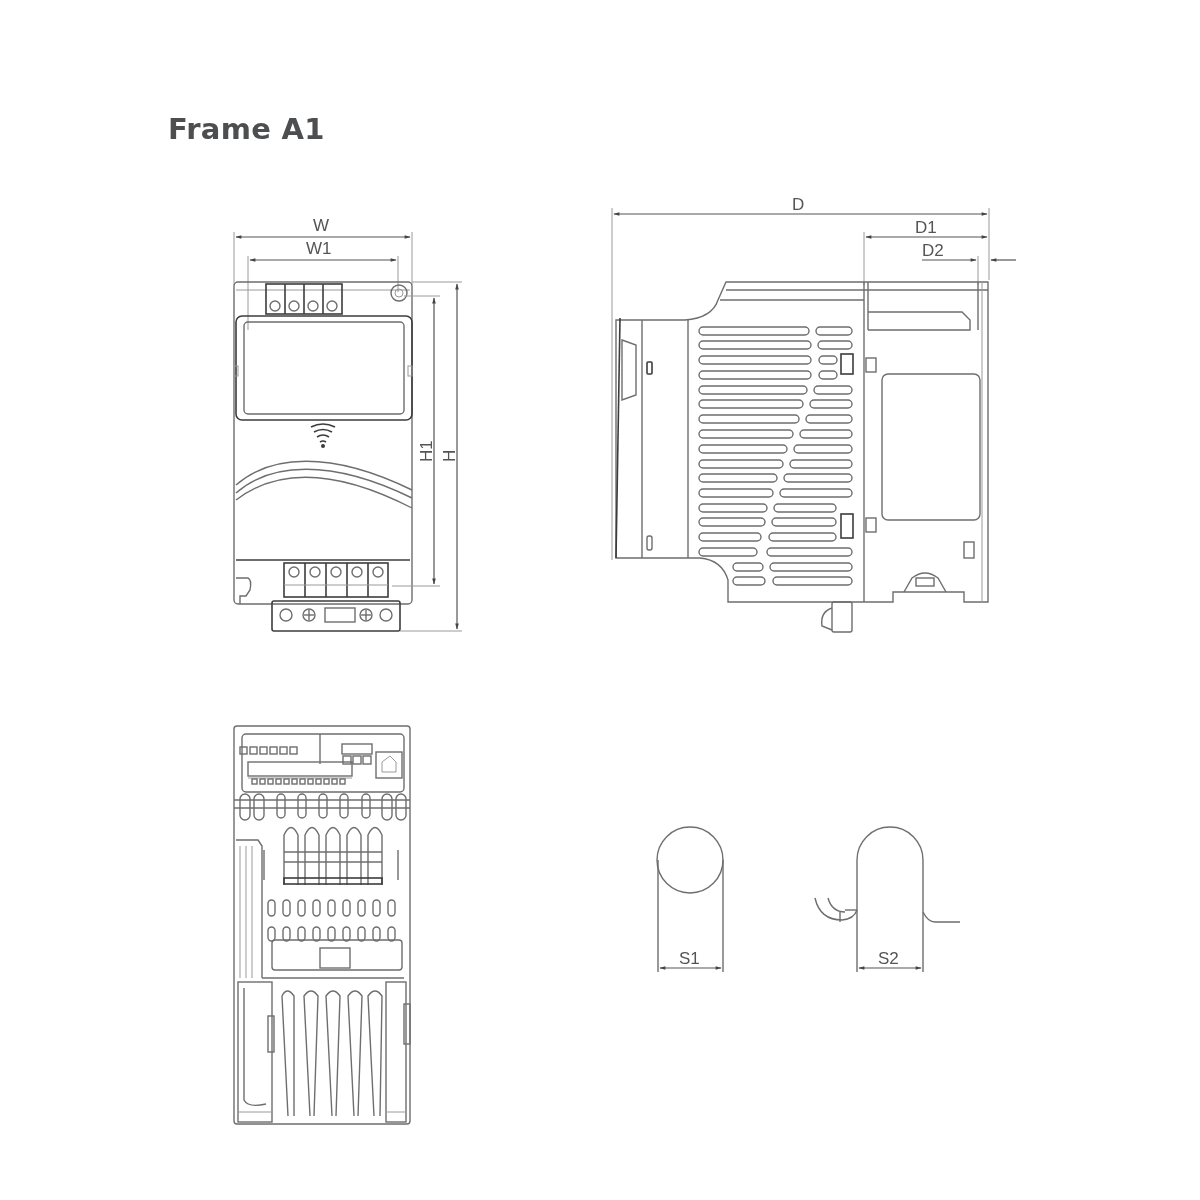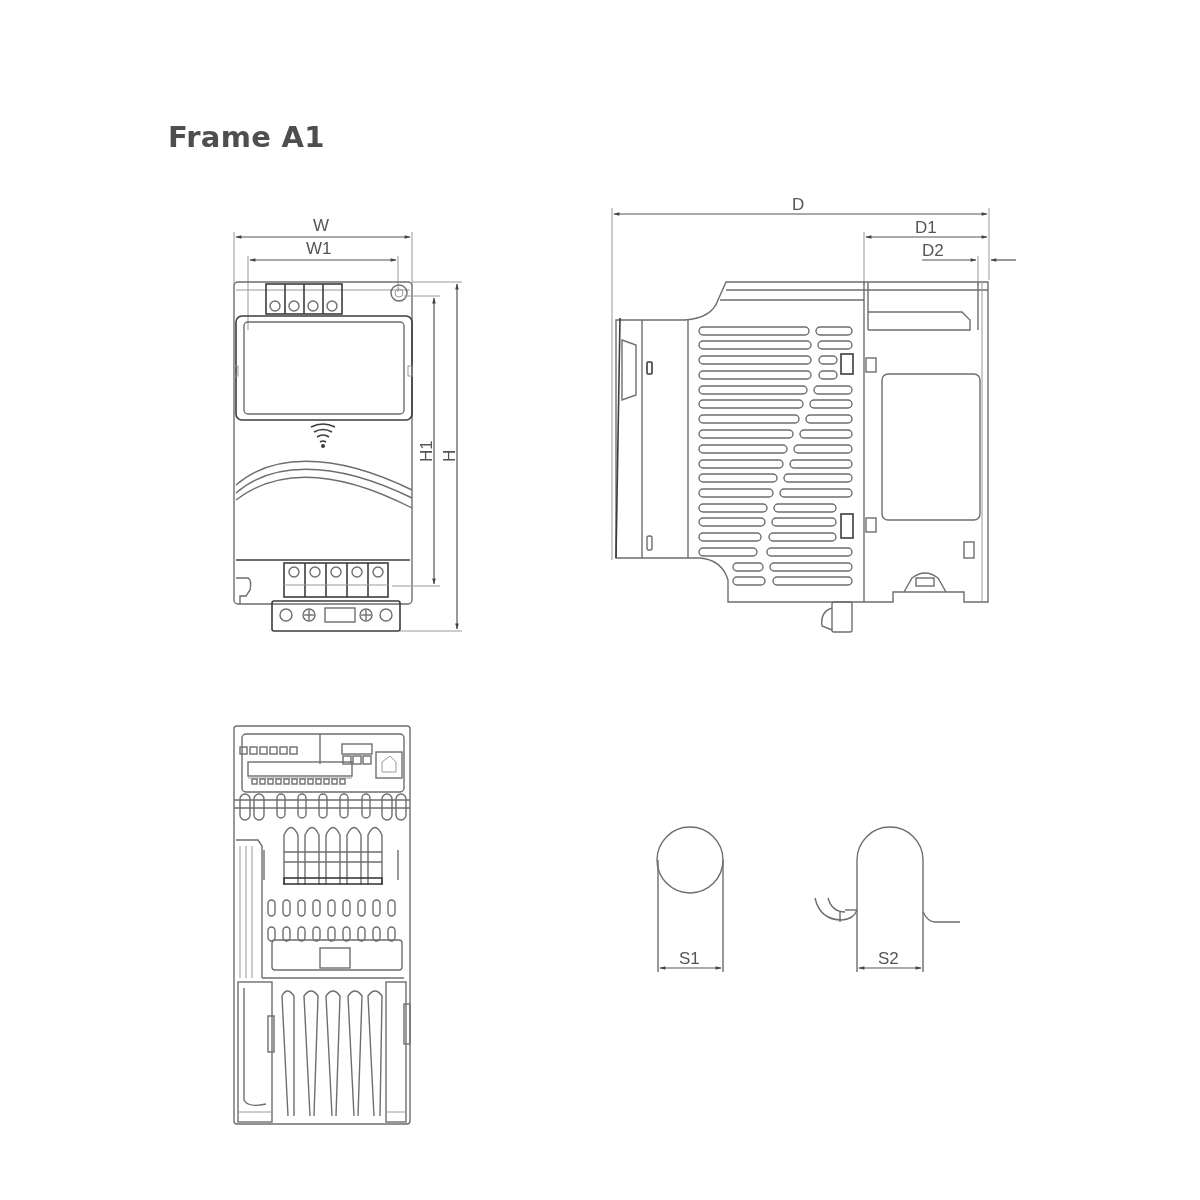--- a/index.html
+++ b/index.html
@@ -1,18 +1,18 @@
 <!DOCTYPE html>
 <html><head>
 <meta charset="utf-8">
 <style>
   html, body { margin: 0; padding: 0; background: #ffffff; }
   body { width: 1200px; height: 1200px; position: relative; overflow: hidden; font-family: "Liberation Sans", sans-serif; }
   .title {
-    position: absolute; left: 168px; top: 120px;
+    position: absolute; left: 168px; top: 112px;
     font-family: "DejaVu Sans", sans-serif; font-weight: bold;
     font-size: 29px; color: #4d4e50; letter-spacing: 0.3px;
   }
   svg { position: absolute; left: 0; top: 0; }
   .ln { stroke: #6e6e6e; stroke-width: 1.4; fill: none; }
   .lt { stroke: #9a9a9a; stroke-width: 1; fill: none; }
   .dk { stroke: #3c3c3c; stroke-width: 1.6; fill: none; }
   .fill-dk { fill: #3c3c3c; }
   .dim { stroke: #555; stroke-width: 1.2; fill: none; }
   .lbl { font-family: "Liberation Sans", sans-serif; font-size: 17px; fill: #555; }

